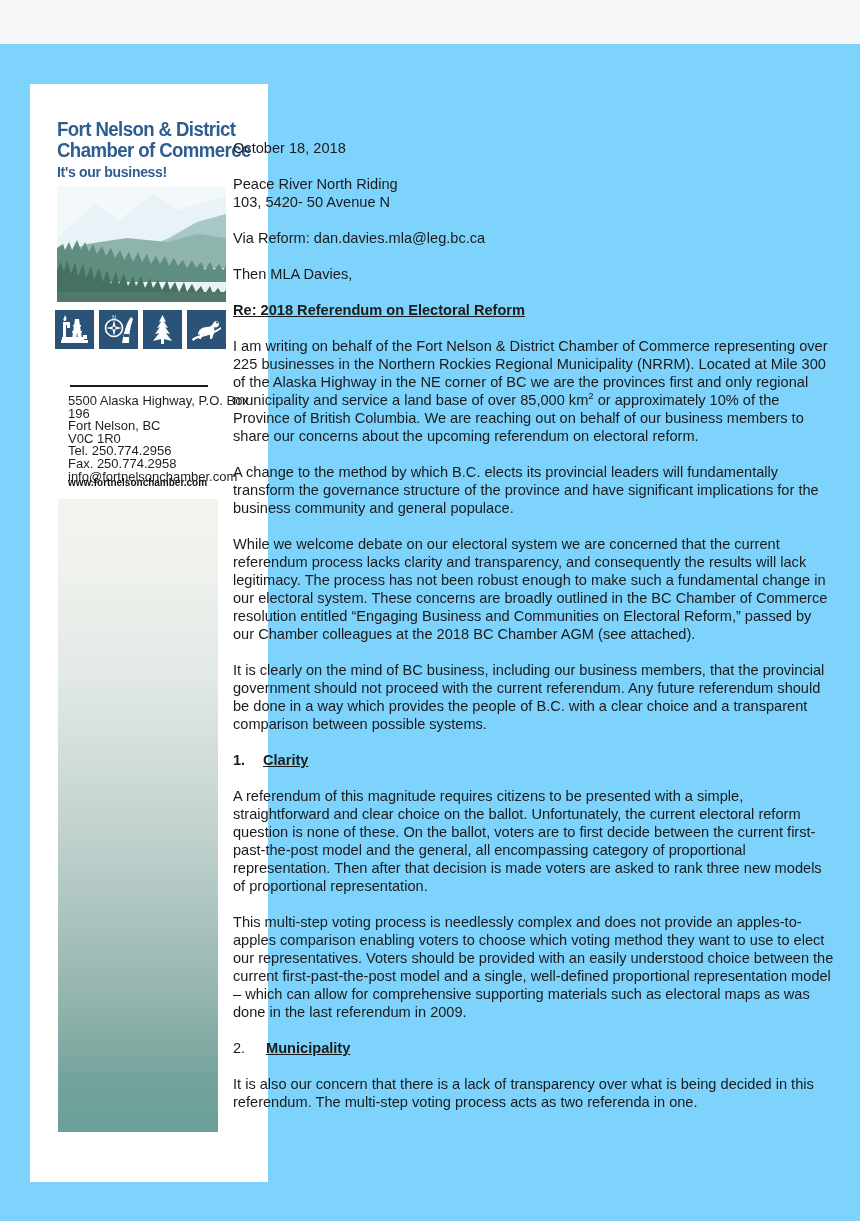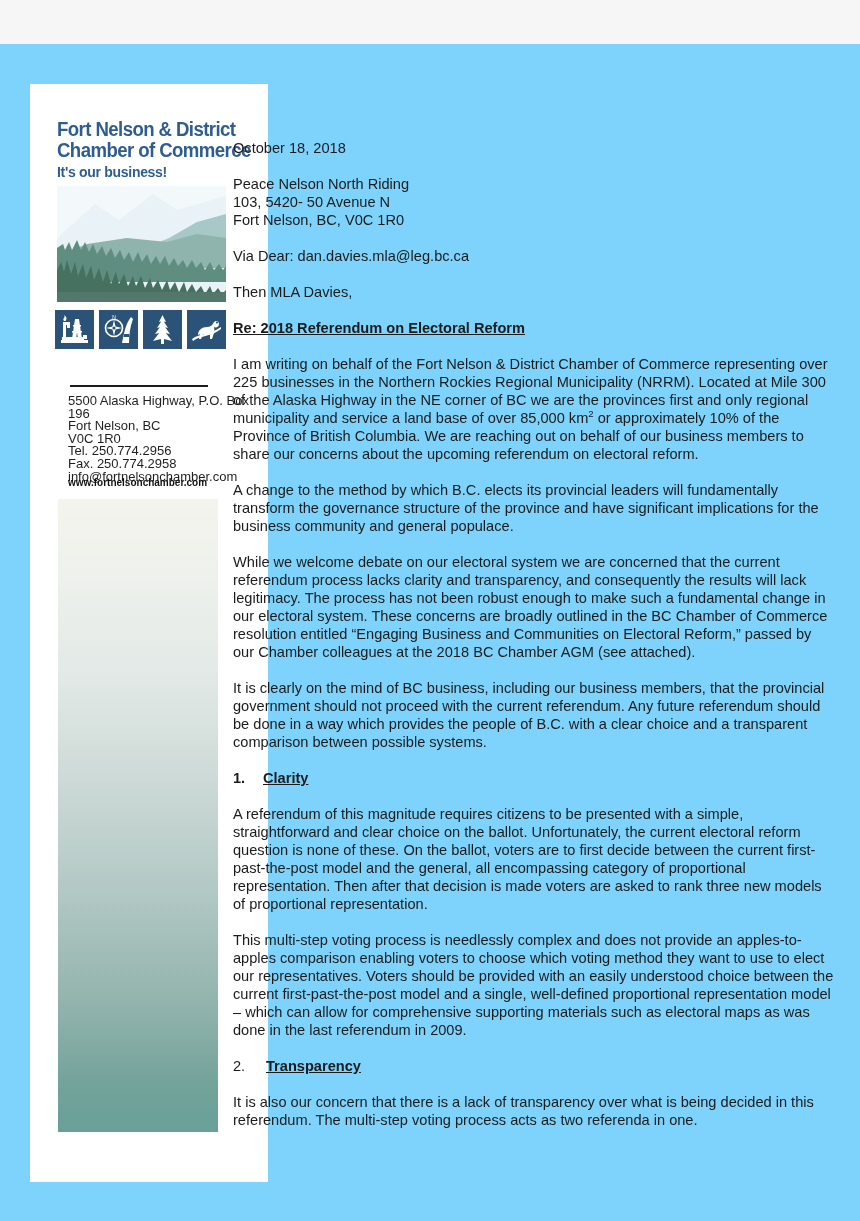--- a/index.html
+++ b/index.html
@@ -145,43 +145,42 @@
     <div class="website">www.fortnelsonchamber.com</div>
 
     <div class="gradient-strip"></div>
   </div>
 
   <div class="body-col">
 
     <div class="blk">October 18, 2018</div>
 
     <div class="blk">
-      <div>Peace Nelson North Riding</div>
+      <div>Peace River North Riding</div>
       <div>103, 5420- 50 Avenue N</div>
-      <div>Fort Nelson, BC, V0C 1R0</div>
     </div>
 
-    <div class="blk">Via Dear: dan.davies.mla@leg.bc.ca</div>
+    <div class="blk">Via Reform: dan.davies.mla@leg.bc.ca</div>
 
     <div class="blk">Then MLA Davies,</div>
 
     <div class="blk b">Re: 2018 Referendum on Electoral Reform</div>
 
     <div class="para"><span>I am writing on behalf of the Fort Nelson &amp; District Chamber of Commerce representing over 225 businesses in the Northern Rockies Regional Municipality (NRRM).  Located at Mile 300 of the Alaska Highway in the NE corner of BC we are the provinces first and only regional municipality and service a land base of over 85,000 km</span><span class="sup">2</span><span> or approximately 10% of the Province of British Columbia.  We are reaching out on behalf of our business members to share our concerns about the upcoming referendum on electoral reform.</span></div>
 
     <div class="para">A change to the method by which B.C. elects its provincial leaders will fundamentally transform the governance structure of the province and have significant implications for the business community and general populace.</div>
 
     <div class="para">While we welcome debate on our electoral system we are concerned that the current referendum process lacks clarity and transparency, and consequently the results will lack legitimacy.  The process has not been robust enough to make such a fundamental change in our electoral system. These concerns are broadly outlined in the BC Chamber of Commerce resolution entitled “Engaging Business and Communities on Electoral Reform,” passed by our Chamber colleagues at the 2018 BC Chamber AGM (see attached).</div>
 
     <div class="para">It is clearly on the mind of BC business, including our business members, that the provincial government should not proceed with the current referendum.   Any future referendum should be done in a way which provides the people of B.C. with a clear choice and a transparent comparison between possible systems.</div>
 
     <div class="para b"><span class="h-num">1.</span><span>Clarity</span></div>
 
     <div class="para">A referendum of this magnitude requires citizens to be presented with a simple, straightforward and clear choice on the ballot. Unfortunately, the current electoral reform question is none of these. On the ballot, voters are to first decide between the current first-past-the-post model and the general, all encompassing category of proportional representation. Then after that decision is made voters are asked to rank three new models of proportional representation.</div>
 
     <div class="para">This multi-step voting process is needlessly complex and does not provide an apples-to-apples comparison enabling voters to choose which voting method they want to use to elect our representatives. Voters should be provided with an easily understood choice between the current first-past-the-post model and a single, well-defined proportional representation model – which can allow for comprehensive supporting materials such as electoral maps as was done in the last referendum in 2009.</div>
 
-    <div class="para"><span class="h-num2">2.</span><span class="b">Transparency</span></div>
+    <div class="para"><span class="h-num2">2.</span><span class="b">Municipality</span></div>
 
     <div class="para">It is also our concern that there is a lack of transparency over what is being decided in this referendum. The multi-step voting process acts as two referenda in one.</div>
 
   </div>
 </div>
 
 </body></html>

